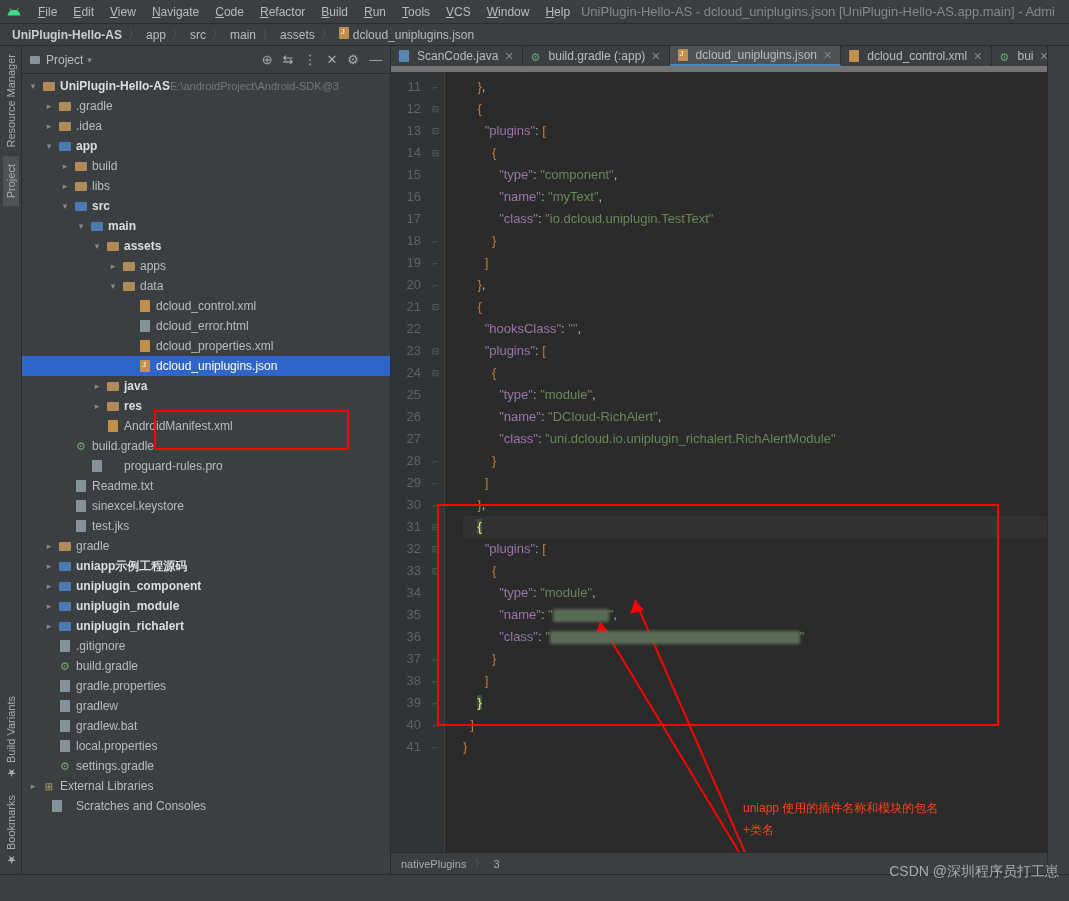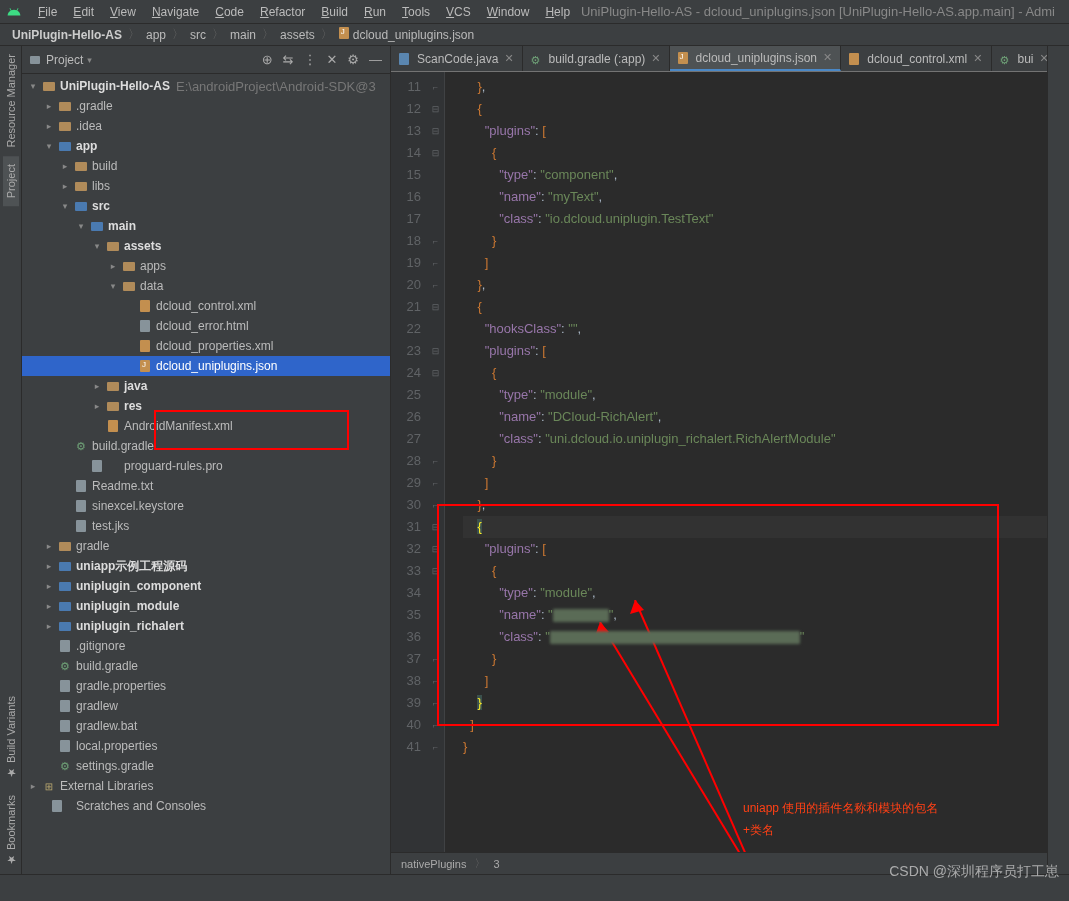--- a/index.html
+++ b/index.html
@@ -28,23 +28,23 @@
 .tree .node { display:flex; align-items:center; height:20px; white-space:nowrap; cursor:pointer; }
 .tree .node.selected { background:#2f65ca; color:#fff; }
 .tree .arrow { width:10px; text-align:center; color:#888; font-size:9px; }
 .tree .arrow.open::before { content:"▾"; }
 .tree .arrow.closed::before { content:"▸"; }
 .tree .arrow.none::before { content:""; }
 .tree .ico { width:14px; height:14px; margin:0 4px; display:flex; align-items:center; justify-content:center; font-size:10px; }
 .tree .label { color:#bbb; }
 .tree .node.selected .label { color:#fff; }
 .tree .label.bold { font-weight:bold; color:#ddd; }
-.tree .hint { color:#777; margin-left:6px; font-size:13px; }
+.tree .hint { color:#777; font-size:11px; }
 .editor-area { flex:1; display:flex; flex-direction:column; background:#2b2b2b; min-width:0; }
-.editor-tabs { height:26px; display:flex; background:#3c3f41; border-bottom:1px solid #737373; overflow:hidden; }
+.editor-tabs { height:26px; display:flex; background:#3c3f41; border-bottom:6px solid #737373; overflow:hidden; }
 .editor-tabs .tab { display:flex; align-items:center; padding:0 8px; gap:6px; border-right:1px solid #2b2b2b; cursor:pointer; font-size:12px; white-space:nowrap; }
 .editor-tabs .tab.active { background:#4e5254; border-bottom:2px solid #4a88c7; }
 .editor-tabs .tab .close { color:#888; font-size:11px; }
 .editor-tabs .tab-icon { width:12px; height:12px; }
 .code-area { flex:1; display:flex; font-family:"JetBrains Mono",Consolas,monospace; font-size:13px; overflow:hidden; position:relative; }
 .gutter-nums { width:36px; background:#313335; color:#606366; text-align:right; padding:4px 6px 0 0; line-height:22px; user-select:none; }
 .gutter-fold { width:18px; background:#313335; border-right:1px solid #404244; padding-top:4px; line-height:22px; }
 .gutter-fold .fold { color:#606366; font-size:9px; text-align:center; cursor:pointer; height:22px; }
 .code-lines { flex:1; padding:4px 0 0 18px; line-height:22px; position:relative; }
 .code-lines .line { white-space:pre; height:22px; }

